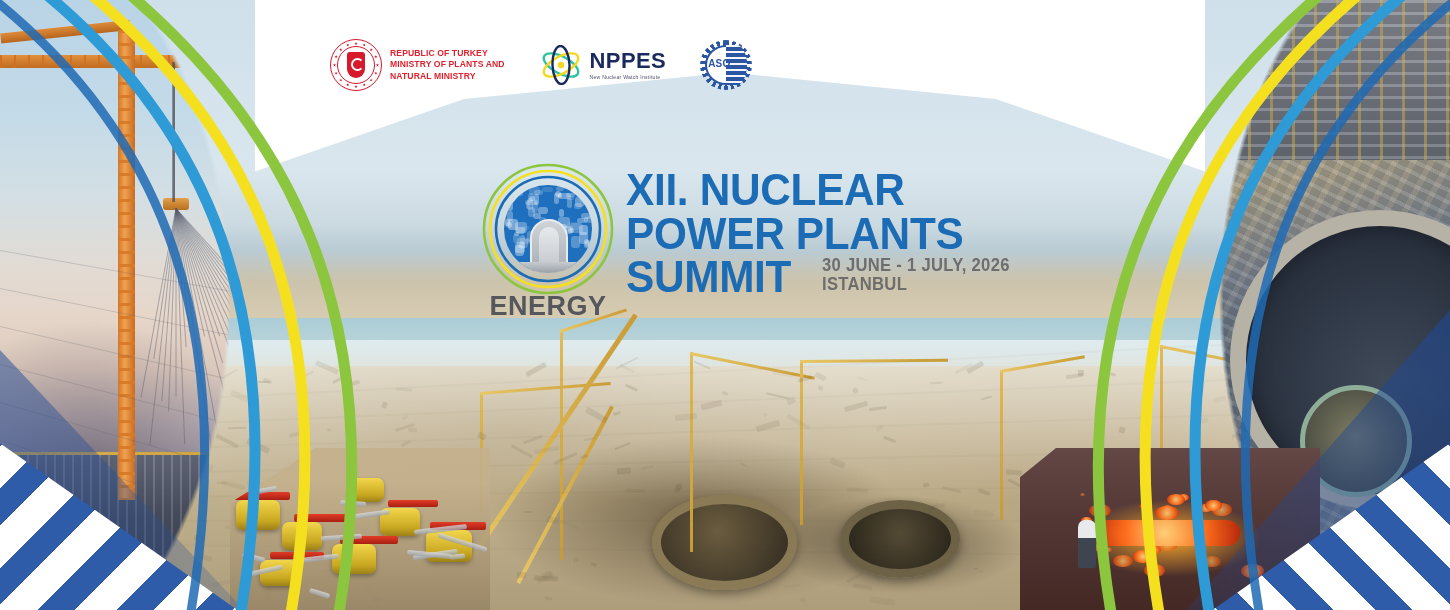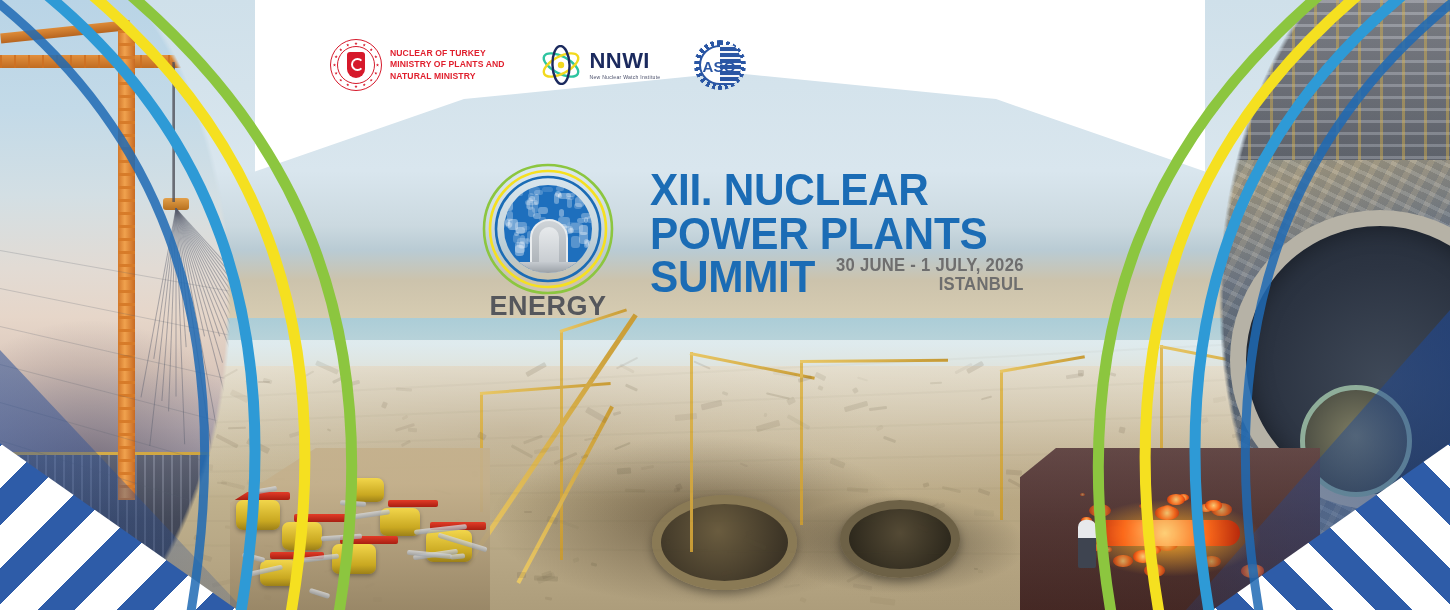--- a/index.html
+++ b/index.html
@@ -332,21 +332,21 @@
     position:absolute; left:26px; top:5px; width:21px; height:40px;
     border-radius:0 50% 50% 0 / 0 50% 50% 0;
     background:#2a56a4;
     overflow:hidden;
   }
   #aso-globe::before {
     content:""; position:absolute; inset:0;
     background:repeating-linear-gradient(180deg, rgba(255,255,255,.95) 0 1.6px, rgba(255,255,255,0) 1.6px 6px);
   }
   #aso-word {
-    position:absolute; left:8px; top:18px; font-size:15px; font-weight:bold; color:#2a56a4;
+    position:absolute; left:8px; top:18px; font-size:10px; font-weight:bold; color:#2a56a4;
     letter-spacing:.2px;
   }
 
   
   #logo-niatr { gap:6px; margin-left:26px; }
   #niatr-mark { position:relative; width:48px; height:46px; flex:0 0 auto; }
   #niatr-text-wrap { display:flex; flex-direction:column; }
   #niatr-main { font-size:15px; font-weight:bold; color:#1d5fa8; letter-spacing:.4px; line-height:1; }
   #niatr-sub { font-size:4.6px; color:#1d5fa8; letter-spacing:.2px; line-height:1.5; margin-top:2px; }
 
@@ -375,28 +375,28 @@
   #emblem-base {
     position:absolute; left:8px; bottom:0px; width:72px; height:11px;
     background:linear-gradient(180deg,#c6cbd0,#9aa0a6);
   }
   #nppes-word {
     position:absolute; left:0; top:128px; width:132px; text-align:center;
     font-size:27px; font-weight:bold; color:#55575c; letter-spacing:.5px;
   }
 
   
-  #title-block { position:absolute; left:650px; top:168px; z-index:45; }
+  #title-block { position:absolute; left:626px; top:168px; z-index:45; }
   .title-line {
     font-size:45px; font-weight:bold; color:#1b6cb5;
     letter-spacing:-.3px; line-height:.97; white-space:nowrap;
     font-stretch:condensed;
     transform:scaleX(.94); transform-origin:left center;
   }
-  #title-row3 { display:flex; align-items:flex-end; gap:10px;text-align:right; }
+  #title-row3 { display:flex; align-items:flex-end; gap:20px; }
   #meta-block { padding-bottom:4px; }
   .meta-line {
     font-size:17.5px; font-weight:bold; color:#6e6e6e;
     letter-spacing:.3px; line-height:1.12; white-space:nowrap;
     transform:scaleX(.95); transform-origin:left center;
   }
 </style>
 </head>
 <body>
 
@@ -824,36 +824,36 @@
           <div class="star" style="left: 2.8px; top: 24.3px;"></div>
           <div class="star" style="left: 4.43659px; top: 16.0723px;"></div>
           <div class="star" style="left: 9.0972px; top: 9.0972px;"></div>
           <div class="star" style="left: 16.0723px; top: 4.43659px;"></div>
           <div class="star" style="left: 24.3px; top: 2.8px;"></div>
           <div class="star" style="left: 32.5277px; top: 4.43659px;"></div>
           <div class="star" style="left: 39.5028px; top: 9.0972px;"></div>
           <div class="star" style="left: 44.1634px; top: 16.0723px;"></div>
         </div>
       <div id="tr-text">
-        <div>NUCLEAR OF TURKEY</div>
+        <div>REPUBLIC OF TURKEY</div>
         <div>MINISTRY OF PLANTS AND</div>
         <div>NATURAL MINISTRY</div>
       </div>
     </div>
 
 
     <div class="logo-item" id="logo-nnwi">
       <svg id="nnwi-atom" viewBox="0 0 44 40">
         <ellipse cx="22" cy="20" rx="19" ry="8.5" fill="none" stroke="#2ec4a0" stroke-width="2.4" transform="rotate(28 22 20)"></ellipse>
         <ellipse cx="22" cy="20" rx="19" ry="8.5" fill="none" stroke="#f2d91e" stroke-width="2.4" transform="rotate(-28 22 20)"></ellipse>
         <ellipse cx="22" cy="20" rx="19" ry="8.5" fill="none" stroke="#1b2a5e" stroke-width="2.4" transform="rotate(88 22 20)"></ellipse>
         <circle cx="22" cy="20" r="3.2" fill="#f2d91e"></circle>
       </svg>
       <div id="nnwi-text-wrap">
-        <div id="nnwi-main">NNWI</div>
+        <div id="nnwi-main">NPPES</div>
         <div id="nnwi-sub">New Nuclear Watch Institute</div>
       </div>
     </div>
 
 
     <div class="logo-item" id="logo-aso">
       <div id="aso-mark">
         <div id="aso-gear"></div>
         <div id="aso-disc"></div>
         <div id="aso-globe"></div>

